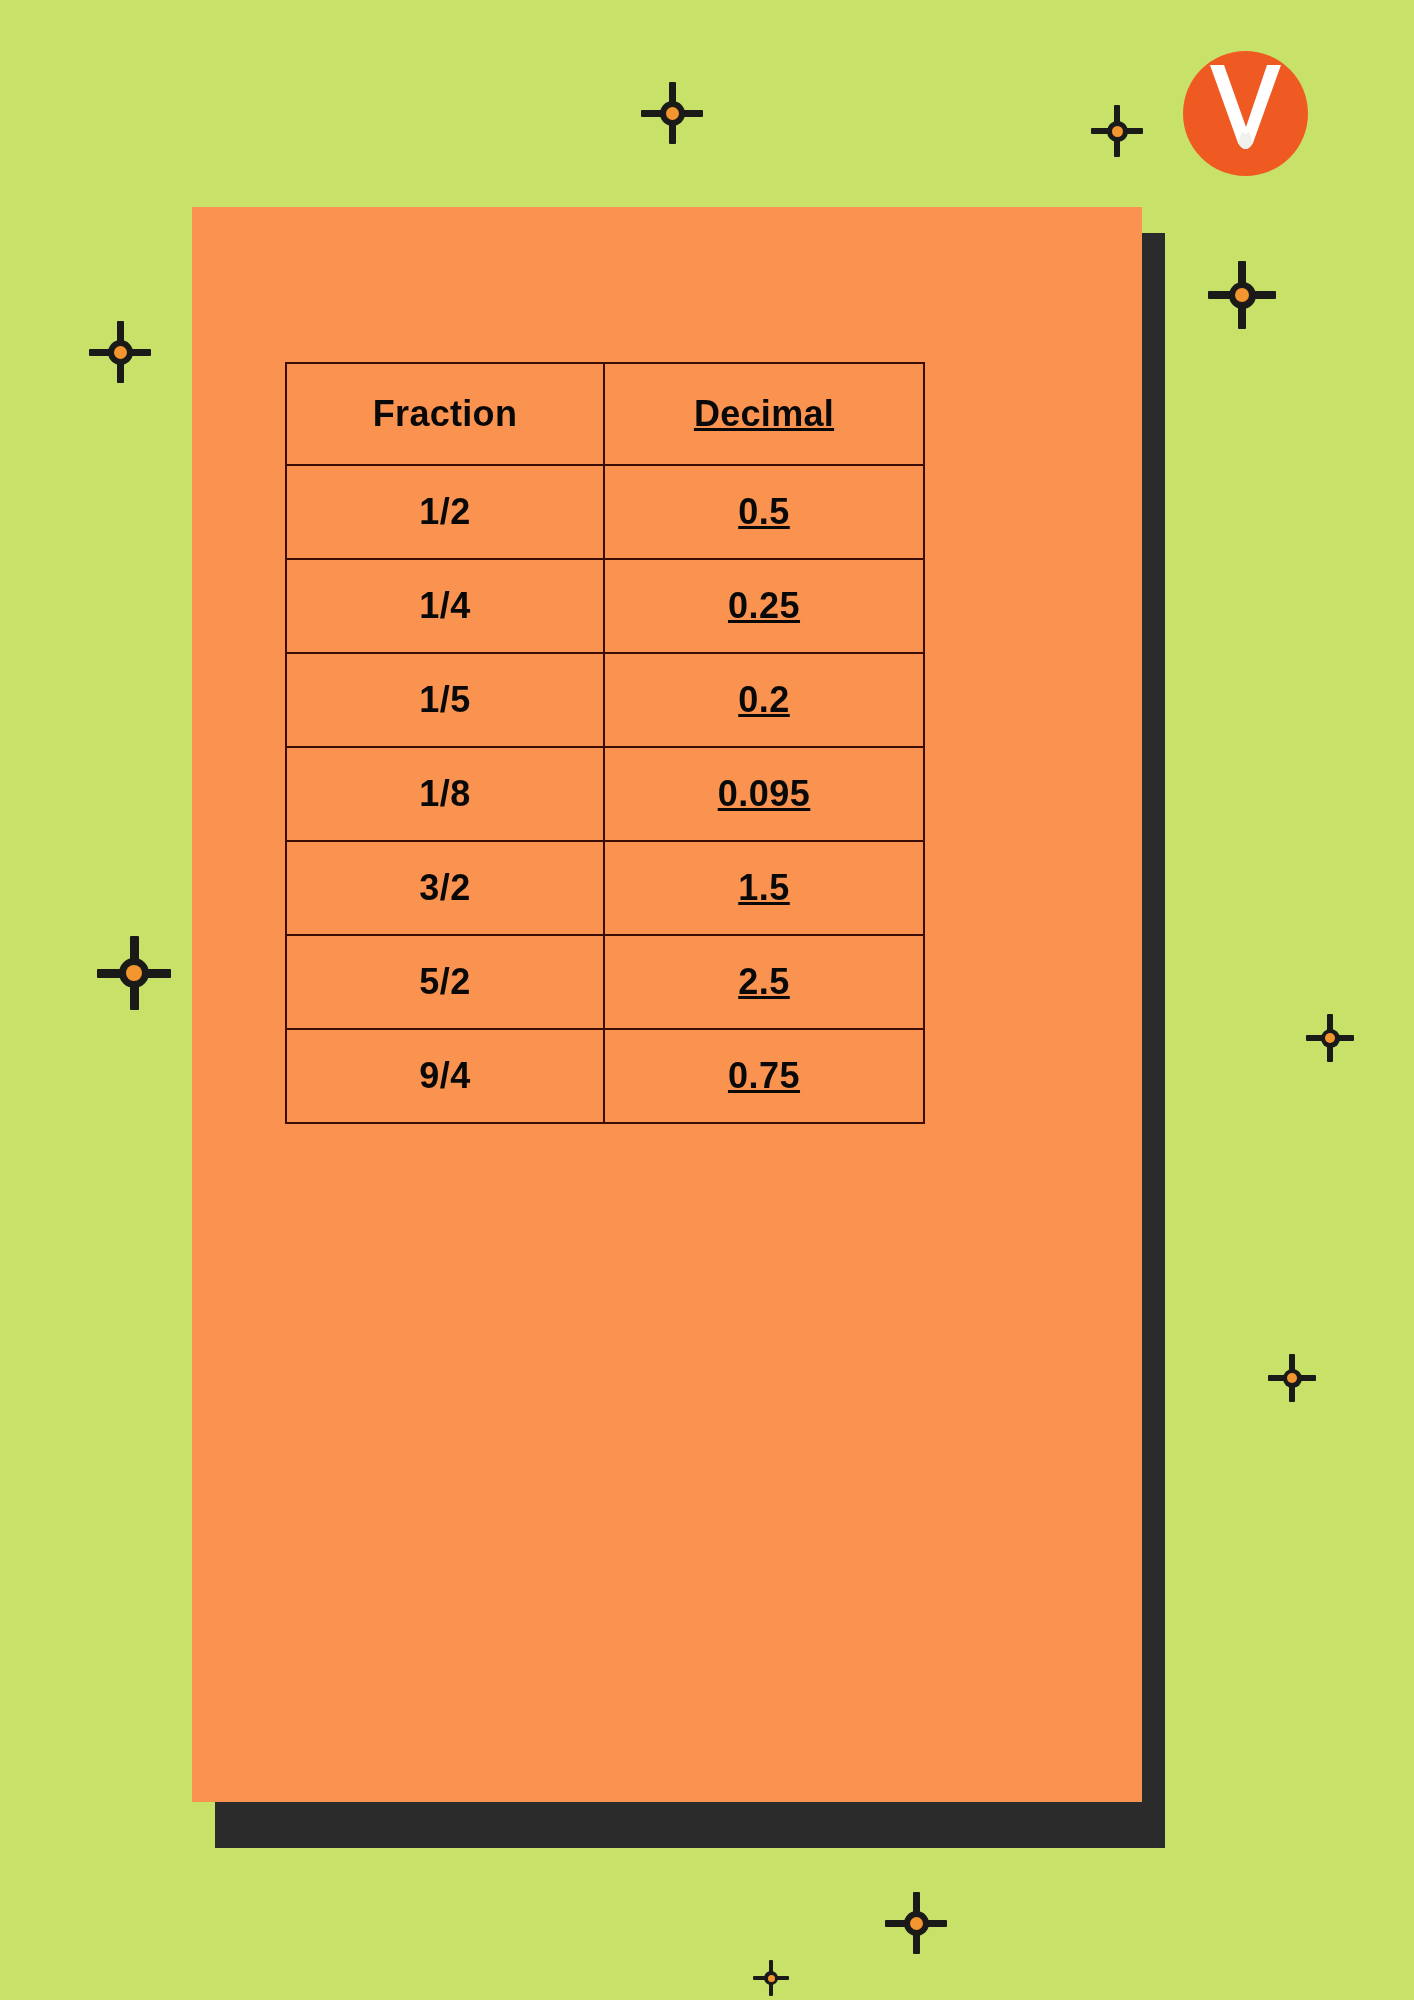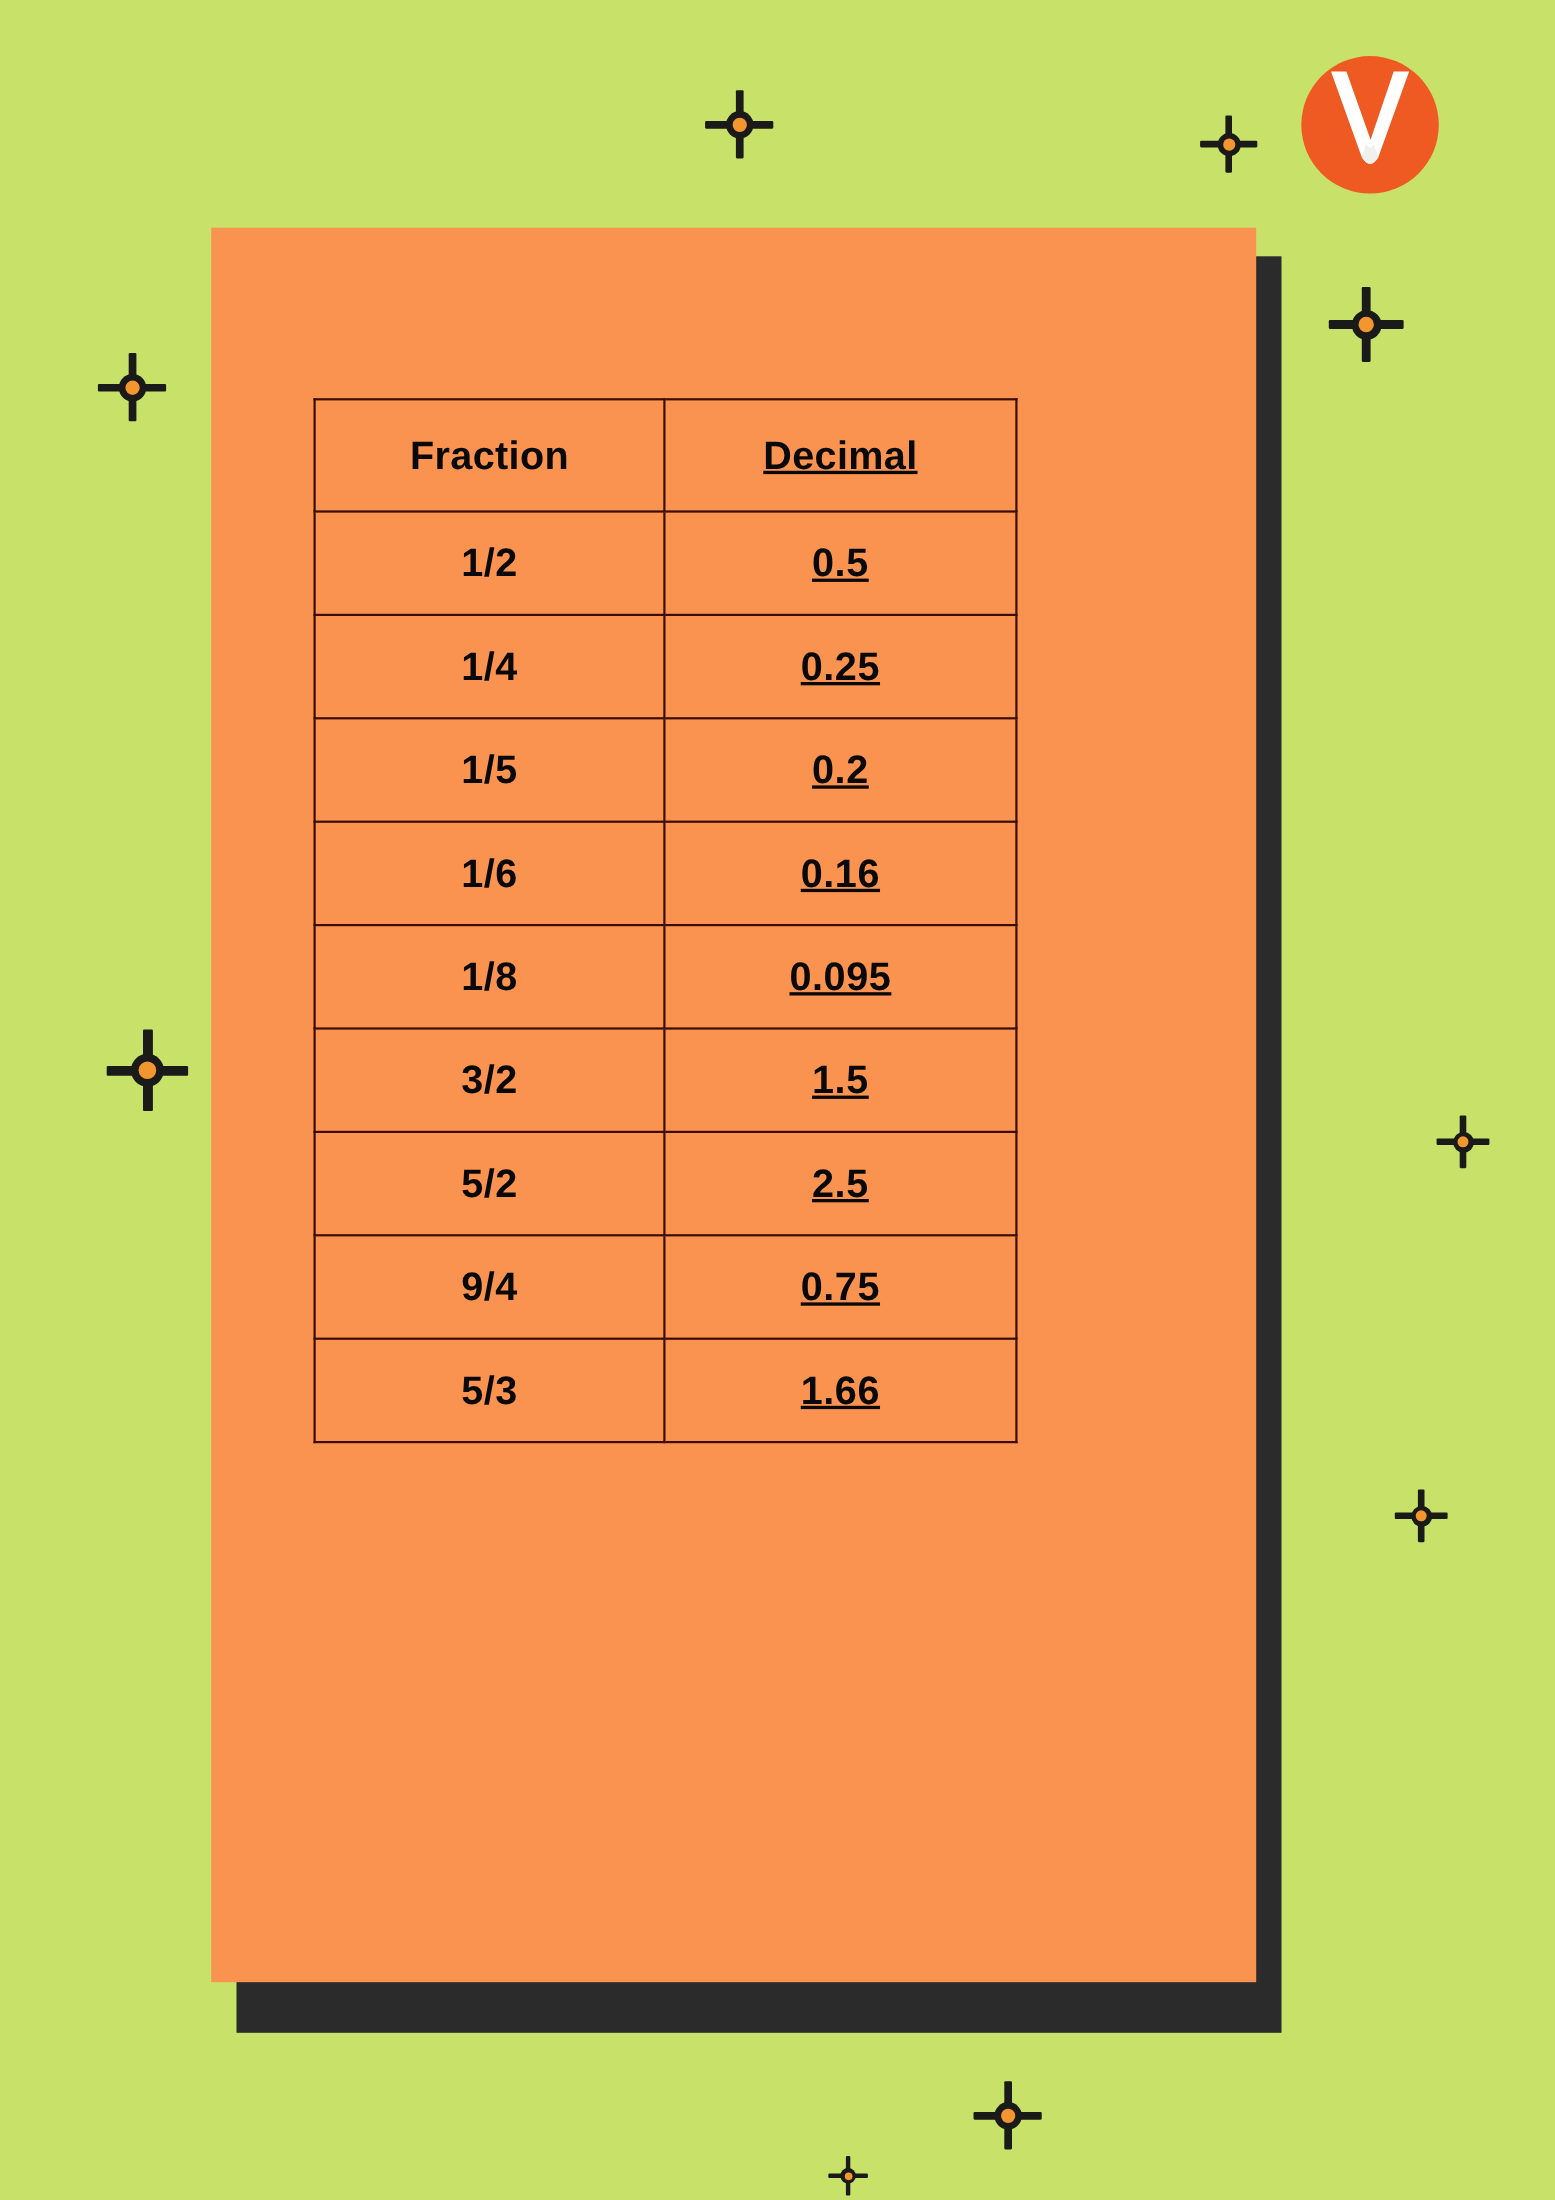--- a/index.html
+++ b/index.html
@@ -115,42 +115,34 @@
         </tr>
         <tr>
           <td class="col-fraction">1/4</td>
           <td class="col-decimal">0.25</td>
         </tr>
         <tr>
           <td class="col-fraction">1/5</td>
           <td class="col-decimal">0.2</td>
         </tr>
         <tr>
-          <td class="col-fraction">1/6</td>
-          <td class="col-decimal">0.16</td>
-        </tr>
-        <tr>
           <td class="col-fraction">1/8</td>
           <td class="col-decimal">0.095</td>
         </tr>
         <tr>
           <td class="col-fraction">3/2</td>
           <td class="col-decimal">1.5</td>
         </tr>
         <tr>
           <td class="col-fraction">5/2</td>
           <td class="col-decimal">2.5</td>
         </tr>
         <tr>
           <td class="col-fraction">9/4</td>
           <td class="col-decimal">0.75</td>
-        </tr>
-        <tr>
-          <td class="col-fraction">5/3</td>
-          <td class="col-decimal">1.66</td>
         </tr>
       </tbody>
     </table>
   </div>
 
   <div id="logo" style="left:1183px; top:33px; width:125px; height:125px;">
     <svg width="125" height="125" viewBox="0 0 125 125">
       <path d="M27 14 L55 92 Q62.5 104 70 92 L98 14 L84 14 L63 76 L41 14 Z" fill="#ffffff"></path>
       <path d="M55 92 Q62.5 104 70 92 L66 80 Q62.5 86 59 80 Z" fill="#f0f0ec"></path>
     </svg>

